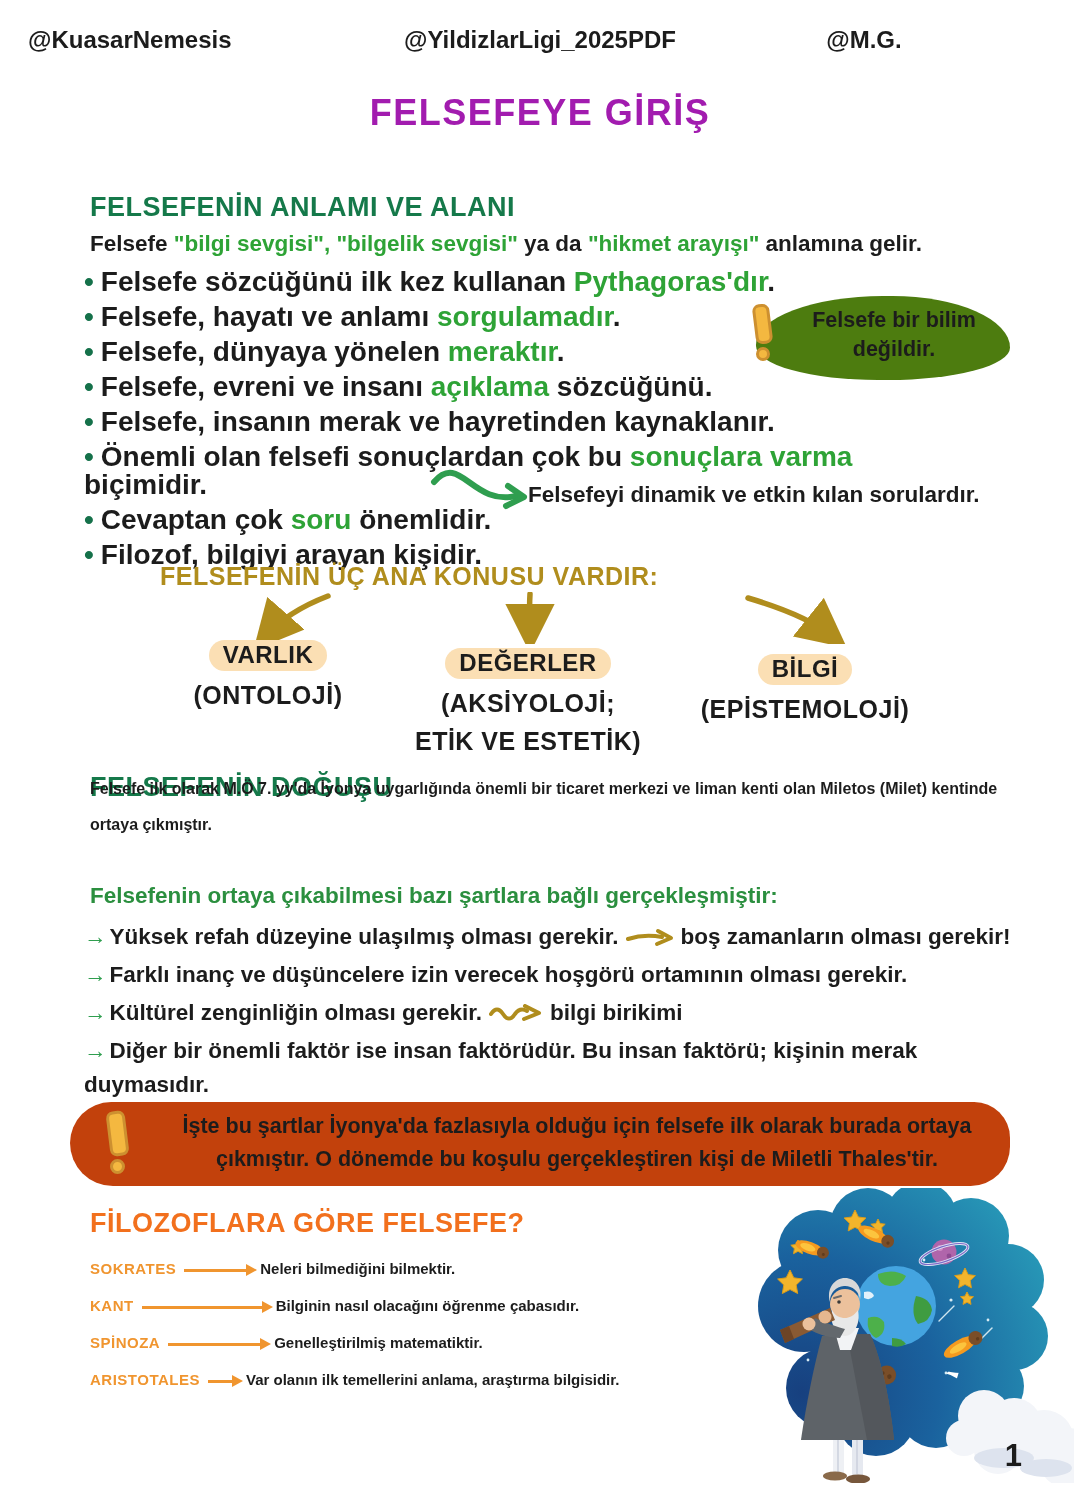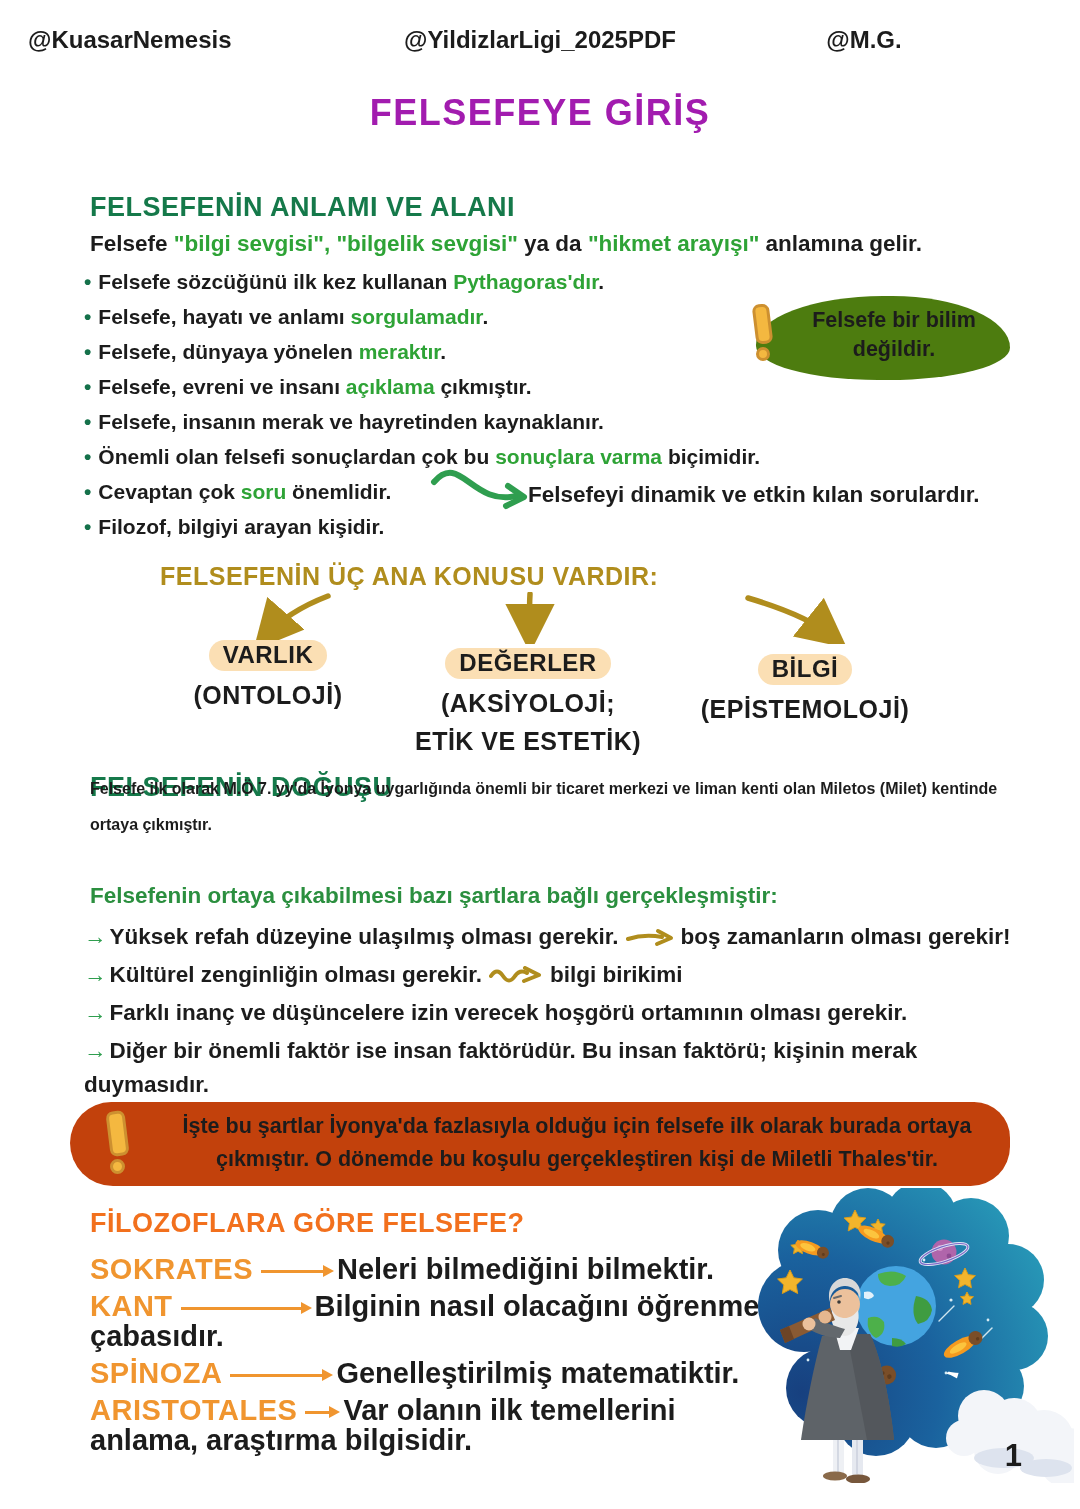--- a/index.html
+++ b/index.html
@@ -18,21 +18,21 @@
   
   .title{ position:absolute; top:80px; left:0; right:0; margin:0; text-align:center;
     font-size:36px; color:#a21caf; letter-spacing:1.5px; }
   
   .s1-head{ position:absolute; left:90px; top:180px; margin:0; font-size:27px;
     color:#15794a; letter-spacing:.5px; }
   .intro{ position:absolute; left:90px; top:219px; margin:0; font-size:22.5px; }
   .hl-green{ color:#2ea336; }
   .bullets{ position:absolute; left:84px; top:256px; margin:0; padding:0;
     list-style:none; width:790px; }
-  .bullets li{ font-size:21px; line-height:28px; margin-bottom:7px; }
+  .bullets li{ font-size:28px; line-height:28px; margin-bottom:7px; }
   .bullets li::before{ content:"•"; color:#15714a; margin-right:7px; }
   
   .excl{ position:absolute; width:26px; }
   .excl .bar{ display:block; width:17px; height:40px; background:#f4b840;
     border:3px solid #cd9030; border-radius:7px; transform:rotate(-7deg); }
   .excl .dot{ display:block; width:14px; height:14px; background:#f4b840;
     border:3px solid #cd9030; border-radius:50%; margin:3px 0 0 2px; }
   .excl-lg .bar{ width:19px; height:45px; }
   .excl-lg .dot{ width:15px; height:15px; }
   
@@ -71,21 +71,21 @@
   
   .note-box{ position:absolute; left:70px; top:1090px; width:940px; height:84px;
     background:#c2410c; border-radius:46px 40px 44px 48px; }
   .note-box .excl{ left:38px; top:9px; }
   .note-text{ position:absolute; left:96px; right:22px; top:8px; margin:0;
     font-size:21.5px; line-height:1.55; text-align:center; }
   
   .s3-head{ position:absolute; left:90px; top:1196px; margin:0; font-size:27px;
     color:#f2701d; letter-spacing:.5px; }
   .phils{ position:absolute; left:90px; top:1242px; width:700px; }
-  .phil-row{ font-size:29px; line-height:30px; margin-bottom:7px; }
+  .phil-row{ font-size:15px; line-height:30px; margin-bottom:7px; }
   .phil-name{ color:#f0952f; letter-spacing:.5px; }
   .phil-arrow{ display:inline-block; height:3px; background:#f0952f;
     vertical-align:middle; margin:0 12px 0 8px; position:relative; }
   .phil-arrow::after{ content:""; position:absolute; right:-9px; top:-5px;
     border-left:11px solid #f0952f; border-top:6px solid transparent;
     border-bottom:6px solid transparent; }
   .phil-row:nth-child(1) .phil-arrow{ width:64px; }
   .phil-row:nth-child(2) .phil-arrow{ width:122px; }
   .phil-row:nth-child(3) .phil-arrow{ width:94px; }
   .phil-row:nth-child(4) .phil-arrow{ width:26px; }
@@ -105,21 +105,21 @@
   </div>
 
   <h1 class="title">FELSEFEYE GİRİŞ</h1>
 
   <h2 class="s1-head">FELSEFENİN ANLAMI VE ALANI</h2>
   <p class="intro"><span>Felsefe </span><span class="hl-green">"bilgi sevgisi", "bilgelik sevgisi"</span><span> ya da </span><span class="hl-green">"hikmet arayışı"</span><span> anlamına gelir.</span></p>
   <ul class="bullets">
       <li><span>Felsefe sözcüğünü ilk kez kullanan </span><span class="hl-green">Pythagoras'dır</span><span>.</span></li>
       <li><span>Felsefe, hayatı ve anlamı </span><span class="hl-green">sorgulamadır</span><span>.</span></li>
       <li><span>Felsefe, dünyaya yönelen </span><span class="hl-green">meraktır</span><span>.</span></li>
-      <li><span>Felsefe, evreni ve insanı </span><span class="hl-green">açıklama</span><span> çıkmıştır.</span></li>
+      <li><span>Felsefe, evreni ve insanı </span><span class="hl-green">açıklama</span><span> sözcüğünü.</span></li>
       <li><span>Felsefe, insanın merak ve hayretinden kaynaklanır.</span></li>
       <li><span>Önemli olan felsefi sonuçlardan çok bu </span><span class="hl-green">sonuçlara varma</span><span> biçimidir.</span></li>
       <li><span>Cevaptan çok </span><span class="hl-green">soru</span><span> önemlidir.</span></li>
       <li><span>Filozof, bilgiyi arayan kişidir.</span></li>
     </ul>
 
   <div class="bubble">
     <span class="excl">
         <i class="bar"></i>
         <i class="dot"></i>
@@ -151,25 +151,25 @@
     </div>
 
   <h2 class="s2-head">FELSEFENİN DOĞUŞU</h2>
   <p class="para">Felsefe ilk olarak M.Ö 7. yy'da İyonya uygarlığında önemli bir ticaret merkezi ve liman kenti olan Miletos (Milet) kentinde ortaya çıkmıştır.</p>
   <p class="sub-green">Felsefenin ortaya çıkabilmesi bazı şartlara bağlı gerçekleşmiştir:</p>
   <div class="conds">
       <div class="cond-row"><span class="g-arrow">→</span><span class="cond-text">Yüksek refah düzeyine ulaşılmış olması gerekir.</span><svg class="gold-arrow" width="48" height="20" viewBox="0 0 48 20">
           <path d="M2,11 C14,7 26,7 36,9" fill="none" stroke="#b08d1d" stroke-width="4" stroke-linecap="round"></path>
           <path d="M32,3 L45,10 L31,16" fill="none" stroke="#b08d1d" stroke-width="4" stroke-linecap="round" stroke-linejoin="round"></path>
         </svg><span class="cond-note">boş zamanların olması gerekir!</span></div>
+      <div class="cond-row"><span class="g-arrow">→</span><span class="cond-text">Farklı inanç ve düşüncelere izin verecek hoşgörü ortamının olması gerekir.</span></div>
       <div class="cond-row"><span class="g-arrow">→</span><span class="cond-text">Kültürel zenginliğin olması gerekir.</span><svg class="gold-arrow" width="54" height="20" viewBox="0 0 54 20">
           <path d="M2,10 q6,-9 12,0 q6,9 12,0 q5,-7 12,-3" fill="none" stroke="#b08d1d" stroke-width="4" stroke-linecap="round"></path>
           <path d="M36,2 L50,9 L35,15" fill="none" stroke="#b08d1d" stroke-width="4" stroke-linecap="round" stroke-linejoin="round"></path>
         </svg><span class="cond-note">bilgi birikimi</span></div>
-      <div class="cond-row"><span class="g-arrow">→</span><span class="cond-text">Farklı inanç ve düşüncelere izin verecek hoşgörü ortamının olması gerekir.</span></div>
       <div class="cond-row"><span class="g-arrow">→</span><span class="cond-text">Diğer bir önemli faktör ise insan faktörüdür. Bu insan faktörü; kişinin merak duymasıdır.</span></div>
     </div>
 
   <div class="note-box">
     <span class="excl excl-lg">
         <i class="bar"></i>
         <i class="dot"></i>
       </span>
     <p class="note-text">İşte bu şartlar İyonya'da fazlasıyla olduğu için felsefe ilk olarak burada ortaya çıkmıştır. O dönemde bu koşulu gerçekleştiren kişi de Miletli Thales'tir.</p>
   </div>

